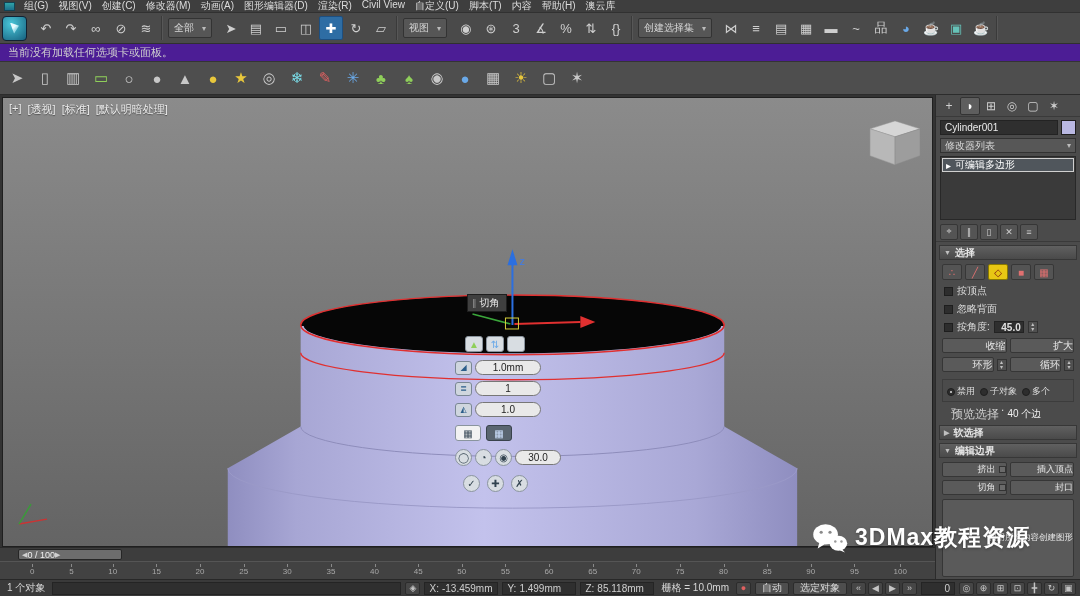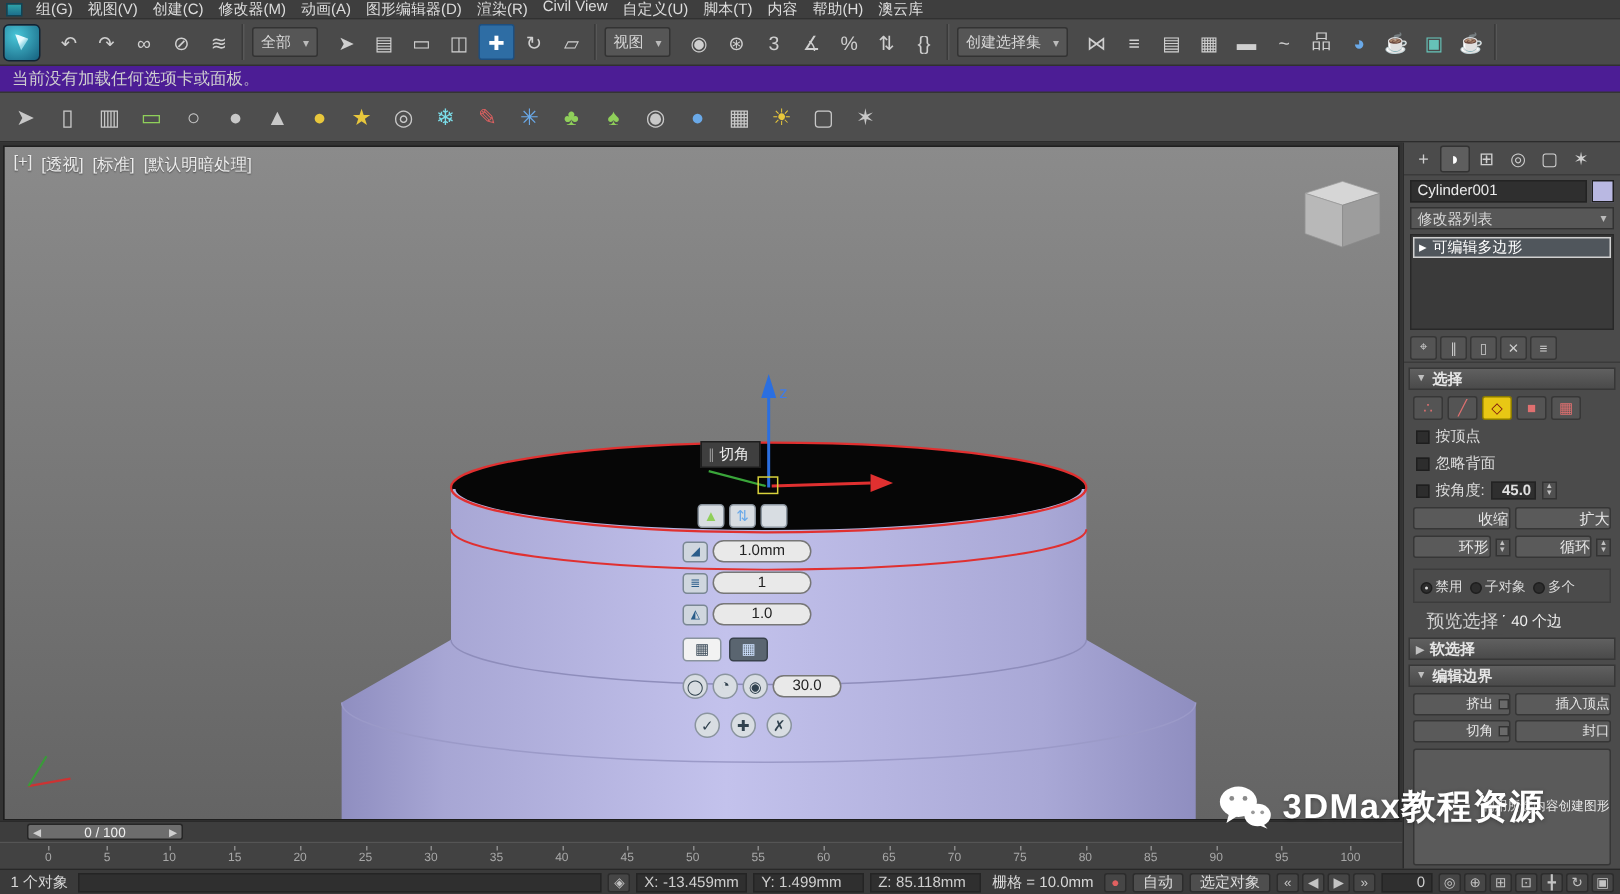--- a/index.html
+++ b/index.html
@@ -61,21 +61,21 @@
   .rowG { margin-top:9px; margin-left:8px; gap:7px; }
   .caddy-round { width:17px; height:17px; border-radius:50%; background:#d8dde2; border:1px solid #8a949e; display:flex; align-items:center; justify-content:center; color:#31424f; font-size:10px; }
   .inline-repeat { display:flex; gap:3px; }
 
   
   .watermark { position:absolute; left:812px; top:522px; display:flex; align-items:center; gap:7px; z-index:40; }
   .watermark-text { font-size:23px; font-weight:bold; color:#fff; letter-spacing:1px; text-shadow:0 1px 3px rgba(0,0,0,.35); }
 
   
   .time-slider-row { height:14px; background:#3d3d3d; border-top:1px solid #2a2a2a; position:relative; }
-  .ts-handle { position:absolute; left:18px; top:1px; width:104px; height:11px; background:#6d6d6d; border:1px solid #262626; border-radius:2px; color:#efefef; font-size:9px; display:flex; align-items:center; justify-content:space-between; padding:0 3px; }
+  .ts-handle { position:absolute; left:18px; top:1px; width:104px; height:11px; background:#6d6d6d; border:1px solid #262626; border-radius:2px; color:#efefef; font-size:9px; display:flex; align-items:center; justify-content:flex-start; padding:0 3px; }
   .ts-handle .arrow { font-size:7px; color:#cfcfcf; }
   .ruler { height:18px; background:#424242; border-top:1px solid #555; display:flex; padding:2px 28px 0 30px; }
   .ruler-ticks { flex:1; display:flex; justify-content:space-between; font-size:8px; color:#a8a8a8; }
   .tick { position:relative; padding-top:3px; }
   .tick::before { content:""; position:absolute; top:0; left:50%; width:1px; height:3px; background:#8a8a8a; }
 
   
   .statusbar { height:17px; background:#3a3a3a; border-top:1px solid #282828; display:flex; align-items:center; gap:4px; padding:0 4px; font-size:10px; white-space:nowrap; }
   .sb-text { color:#d8d8d8; padding:0 3px; }
   .sb-field { background:#2f2f2f; border:1px solid #242424; height:13px; display:flex; align-items:center; padding:0 4px; color:#cfcfcf; gap:3px; }

